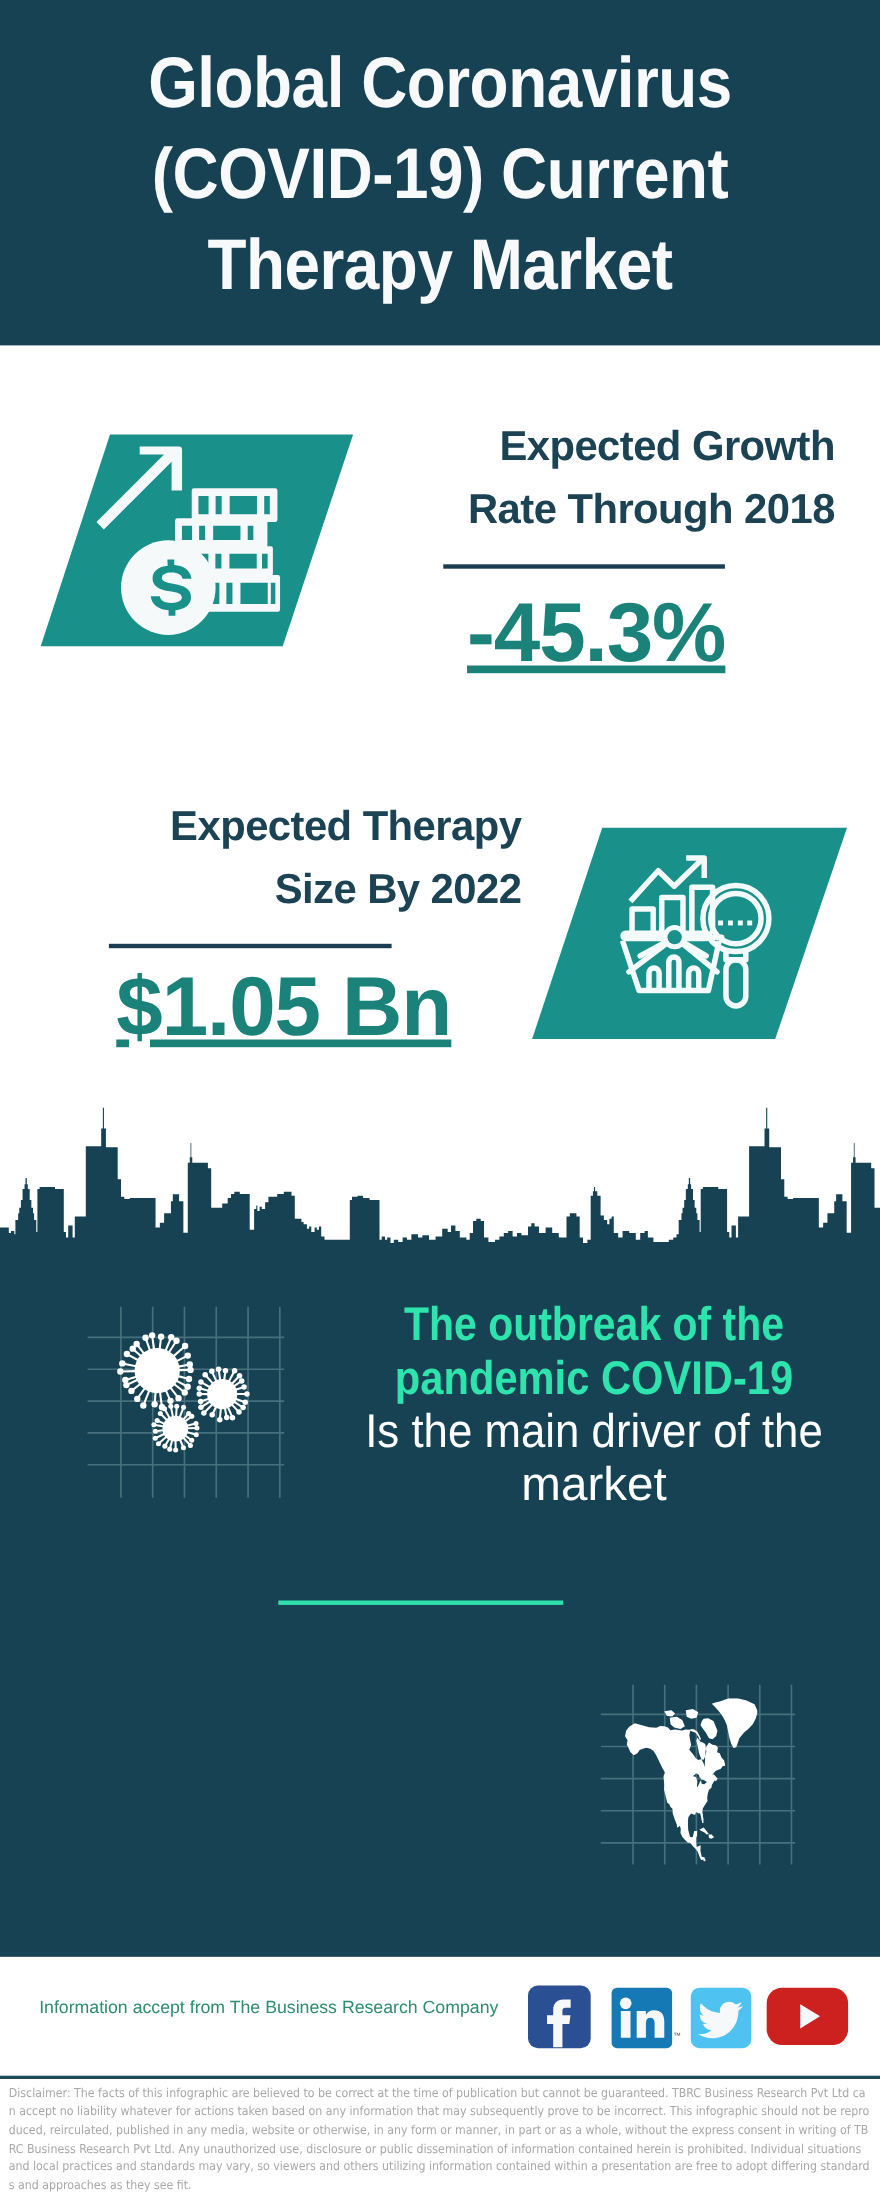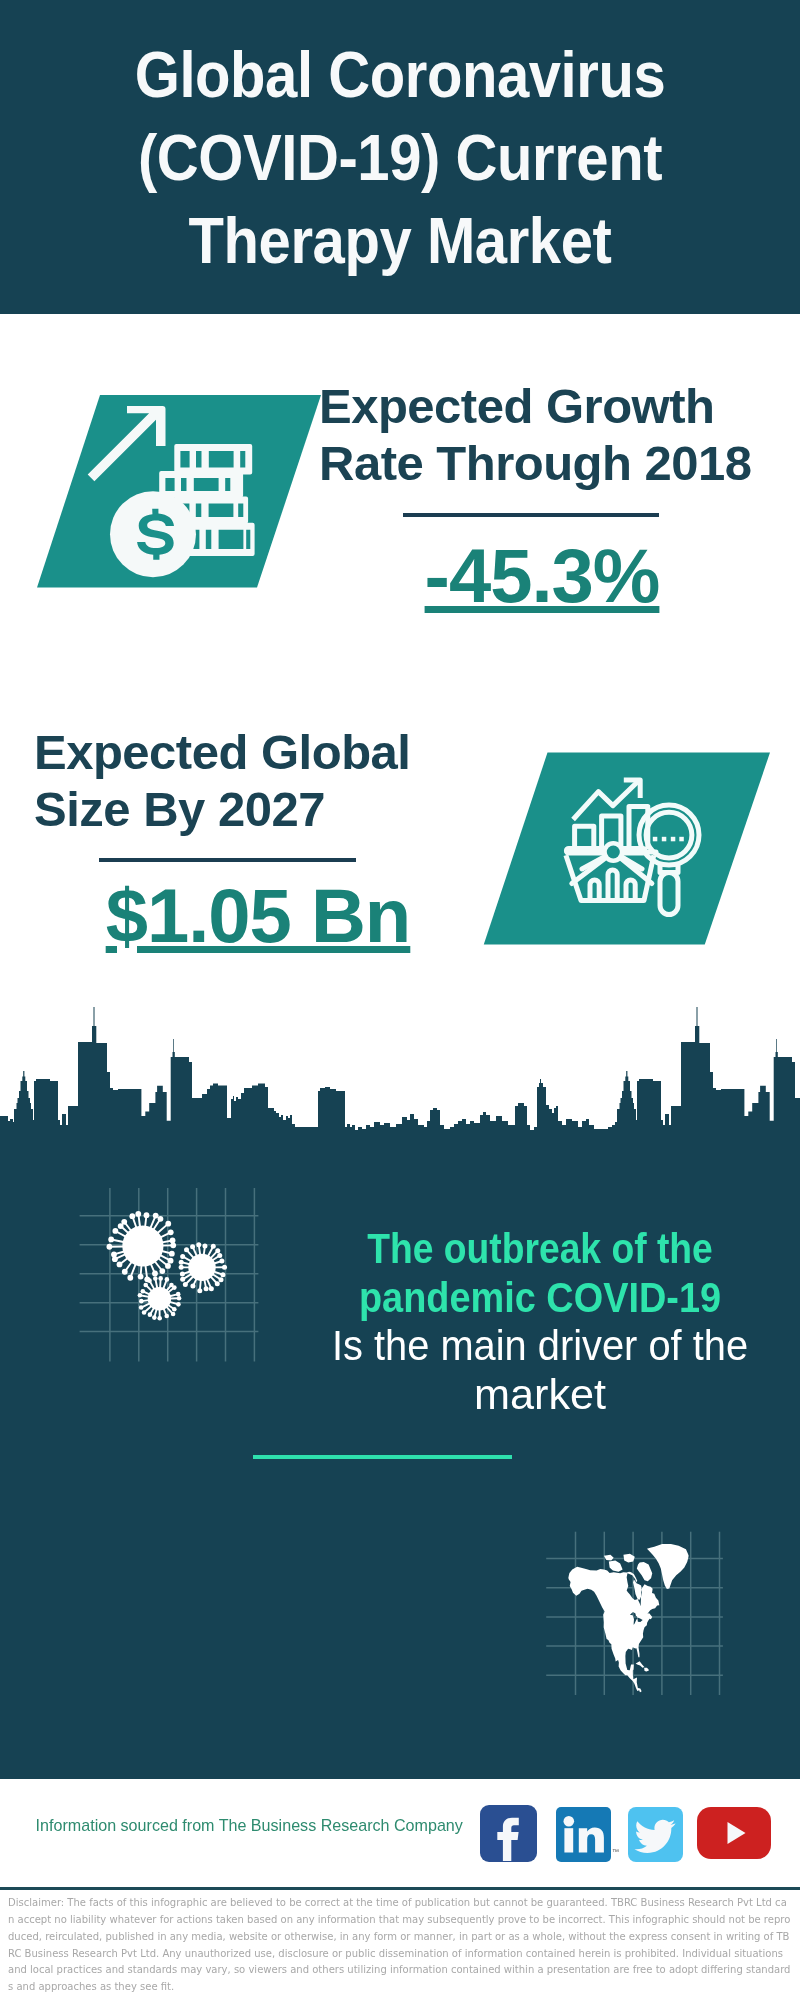--- a/index.html
+++ b/index.html
@@ -9,33 +9,33 @@
   .page{position:relative;width:800px;height:2000px;overflow:hidden;background:#fff;padding-left:20px;}
 
   
   .hdr{position:absolute;left:0;top:0;width:800px;height:314px;background:#164253;}
   .hdr-title{position:absolute;left:0;top:33px;width:800px;text-align:center;
        color:#f7f9fa;font-size:65px;font-weight:bold;line-height:83px;letter-spacing:-0.5px;}
   .hdr-title>div{transform:scaleX(0.893);}
 
   
   .stat{position:absolute;}
-  .stat-title{color:#1b4353;font-size:49px;font-weight:bold;line-height:57px;text-align:left;
+  .stat-title{color:#1b4353;font-size:38px;font-weight:bold;line-height:57px;text-align:right;
        letter-spacing:-0.5px;}
   .stat-rule{height:4px;background:#1b3d51;margin:0 auto;}
   .stat-value{color:#1a8278;font-size:76px;font-weight:bold;text-align:center;
        letter-spacing:-1px;line-height:86px;text-decoration:underline;}
 
   .para{position:absolute;}
 
   
   .panel{position:absolute;left:0;top:1140px;width:800px;height:639px;background:#164253;}
   .skyline{position:absolute;left:0;top:1003px;width:800px;height:140px;display:block;}
 
-  .msg{position:absolute;text-align:center;line-height:48.5px;font-size:43px;margin-top:44px;}
+  .msg{position:absolute;text-align:center;line-height:48.5px;font-size:43px;}
   .msg .hi{color:#2ee3ac;font-weight:bold;}
   .msg .lo{color:#ffffff;font-weight:normal;}
 
   .divider{position:absolute;height:4.3px;background:#2ee0ad;}
 
   
   .footer{position:absolute;left:0;top:1779px;width:800px;height:110px;background:#ffffff;}
   .src{position:absolute;left:35.6px;top:34px;}
   .src div{color:#2e8b6f;font-size:16.1px;line-height:25.3px;}
   .social{position:static;}
@@ -130,22 +130,22 @@
       <g fill="#f2fbfa" stroke="none">
         <rect x="174.8" y="88.8" width="4.5" height="4.5"></rect>
         <rect x="183.8" y="88.8" width="4.5" height="4.5"></rect>
         <rect x="192.8" y="88.8" width="4.5" height="4.5"></rect>
         <rect x="201.3" y="88.8" width="4.5" height="4.5"></rect>
       </g>
     </g>
   </svg>
   <div class="stat" style="left:34px;top:724px;width:440px;">
     <div class="stat-title">
-      <div>Expected Global</div>
-      <div>Size By 2027</div>
+      <div>Expected Therapy</div>
+      <div>Size By 2022</div>
     </div>
   </div>
   <div class="stat-rule" style="position:absolute;left:99px;top:858px;width:257px;height:4px;"></div>
   <div class="stat-value" style="position:absolute;left:38px;top:873px;width:440px;">$1.05 Bn</div>
 
   <div class="panel"></div>
   <svg class="skyline" viewBox="0 0 800 140" preserveAspectRatio="none">
     <path id="skyline-path" fill="#164253" d="M0,140 L0,113 L8,113 L8,118 L10,118 L10,116 L13,116 L13,119 L14,119 L14,106 L16.5,106 L16.5,100 L17.5,100 L17.5,95 L19,95 L19,88 L20.5,88 L20.5,78 L22.3,78 L22.3,73.5 L23.2,73.5 L23.2,68 L24.4,68 L24.4,73.5 L25.3,73.5 L25.3,78 L27,78 L27,88 L28.5,88 L28.5,95 L30,95 L30,100 L31,100 L31,106 L33,106 L33,117 L34,117 L34,78 L36,78 L36,76 L50,76 L50,78 L58,78 L58,117 L60,117 L60,122 L62,122 L62,111 L66,111 L66,122 L68,122 L68,103 L78,103 L78,39 L92,39 L92,23 L93.5,23 L93.5,4 L94.5,4 L94.5,23 L96.3,23 L96.3,40 L100,40 L107,40 L107,69 L110,69 L110,85 L113,85 L113,87 L118,87 L118,86 L130,86 L141.4,86 L141.4,113 L145.3,113 L145.3,108.5 L149.2,108.5 L149.2,100 L155.4,100 L155.4,89 L157.1,89 L157.1,82.7 L162.8,82.7 L162.8,89 L166.7,89 L166.7,117.7 L170.7,117.7 L170.7,54 L172.5,54 L172.5,49 L173.2,49 L173.2,36 L173.9,36 L173.9,49 L174.8,49 L174.8,54 L189,54 L189,59 L192,59 L192,95 L200,95 L202,95 L202,91 L207,91 L207,86 L210,86 L210,82.5 L213,82.5 L213,80.5 L218,80.5 L218,82.5 L227,82.5 L227,115 L231,115 L231,96 L233,96 L233,93 L234,93 L234,98 L236,98 L236,94 L238,94 L238,96 L241,96 L241,90 L244,90 L244,85 L252,85 L252,82.5 L258,82.5 L258,80.5 L265,80.5 L265,84 L268,84 L268,105 L274,105 L274,108 L276,108 L276,110 L279,110 L279,114 L281,114 L281,112 L283,112 L283,117 L286,117 L286,113 L288,113 L288,115 L290,115 L290,112 L292,112 L292,121 L295,121 L295,124 L300,124 L318,124 L318,88 L320,88 L320,85 L325,85 L325,84 L330,84 L330,86 L336,86 L336,88 L345,88 L345,124 L347,124 L347,121 L350,121 L350,124 L352,124 L352,122 L355,122 L355,127 L358,127 L358,124 L362,124 L362,126 L366,126 L366,122 L370,122 L370,124 L374,124 L374,119 L380,119 L380,122 L384,122 L384,120 L390,120 L390,124 L396,124 L396,121 L400,121 L402,121 L402,114 L407,114 L407,117 L410,117 L410,111 L414,111 L414,116 L418,116 L418,122 L424,122 L424,124 L427,124 L427,118 L430,118 L430,107 L433,107 L433,105 L437,105 L437,107 L440,107 L440,122 L444,122 L444,126 L450,126 L450,124 L454,124 L454,121 L458,121 L458,118 L462,118 L462,116 L466,116 L466,121 L470,121 L470,118 L474,118 L474,120 L480,120 L480,112 L483,112 L483,109 L486,109 L486,112 L490,112 L490,118 L496,118 L496,113 L500,113 L502,113 L502,118 L508,118 L508,122 L515,122 L515,103 L518,103 L518,100 L524,100 L524,103 L527,103 L527,122 L530,122 L530,127 L534,127 L534,124 L537,124 L537,84 L539,84 L539,80 L540,80 L540,76 L541,76 L541,80 L543,80 L543,84 L546,84 L546,102 L549,102 L549,106 L552,106 L552,110 L554,110 L554,105 L556,105 L556,103 L558,103 L558,118 L562,118 L562,122 L566,122 L566,116 L572,116 L572,118 L578,118 L578,124 L582,124 L582,118 L586,118 L586,116 L589,116 L589,122 L594,122 L594,126 L600,126 L608,126 L608,124 L612,124 L612,122 L615,122 L615,119 L617,119 L617,106 L619.5,106 L619.5,100 L620.5,100 L620.5,95 L622,95 L622,88 L623.5,88 L623.5,78 L625.3,78 L625.3,73.5 L626.2,73.5 L626.2,68 L627.4,68 L627.4,73.5 L628.3,73.5 L628.3,78 L630,78 L630,88 L631.5,88 L631.5,95 L633,95 L633,100 L634,100 L634,106 L636,106 L636,117 L637,117 L637,78 L639,78 L639,76 L653,76 L653,78 L661,78 L661,117 L663,117 L663,122 L665,122 L665,111 L669,111 L669,122 L671,122 L671,103 L681,103 L681,39 L695,39 L695,23 L696.5,23 L696.5,4 L697.5,4 L697.5,23 L699.3,23 L699.3,40 L703,40 L710,40 L710,69 L713,69 L713,85 L716,85 L716,87 L721,87 L721,86 L733,86 L744.4,86 L744.4,113 L748.3,113 L748.3,108.5 L752.2,108.5 L752.2,100 L758.4,100 L758.4,89 L760.1,89 L760.1,82.7 L765.8,82.7 L765.8,89 L769.7,89 L769.7,117.7 L773.7,117.7 L773.7,54 L775.5,54 L775.5,49 L776.2,49 L776.2,36 L776.9,36 L776.9,49 L777.8,49 L777.8,54 L792,54 L792,59 L795,59 L795,95 L800,95 L800,140 Z"></path>
   </svg>
 
@@ -334,21 +334,21 @@
         <line x1="3.2" y1="118.1" x2="179.9" y2="118.1"></line>
         <line x1="3.2" y1="147.3" x2="179.9" y2="147.3"></line>
     </g>
     <svg x="25.2" y="15.9" width="120.6" height="148.6" viewBox="0 0 1000 1000" preserveAspectRatio="none">
       <path d="M 0.0,228.5 L 10.1,195.5 L 33.7,173.1 L 74.1,153.2 L 107.7,159.8 L 154.9,170.4 L 181.8,177.0 L 235.7,179.7 L 266.0,169.1 L 296.3,171.7 L 323.2,178.3 L 343.4,195.5 L 377.1,191.5 L 404.0,194.2 L 431.0,196.8 L 457.9,190.2 L 484.8,192.9 L 505.1,187.6 L 521.9,191.5 L 545.5,204.8 L 558.9,224.6 L 572.4,248.3 L 562.3,260.2 L 545.5,240.4 L 537.4,257.6 L 548.8,297.2 L 557.6,336.9 L 572.4,365.9 L 592.6,398.9 L 600.7,420.1 L 602.7,376.5 L 606.1,327.6 L 612.8,297.2 L 633.0,270.8 L 659.9,284.0 L 683.5,288.0 L 700.3,301.2 L 694.9,330.3 L 713.8,335.5 L 727.3,362.0 L 747.5,380.4 L 755.6,412.2 L 737.4,414.8 L 720.5,433.3 L 697.0,438.6 L 680.1,446.5 L 666.7,459.7 L 656.6,472.9 L 670.0,465.0 L 683.5,478.2 L 697.0,491.4 L 685.5,507.3 L 674.7,503.3 L 663.3,517.8 L 654.5,531.0 L 651.9,546.9 L 633.0,560.1 L 624.9,581.2 L 619.5,605.0 L 622.2,628.8 L 604.7,649.9 L 586.5,673.7 L 583.2,694.8 L 591.2,739.8 L 591.2,763.5 L 581.8,762.2 L 573.1,727.9 L 565.7,701.5 L 555.6,704.1 L 535.4,696.2 L 527.9,713.3 L 513.1,709.4 L 497.0,705.4 L 477.4,727.9 L 474.1,754.3 L 476.1,804.5 L 490.2,848.1 L 510.4,850.7 L 521.2,812.4 L 544.1,812.4 L 541.4,845.4 L 536.0,852.0 L 536.7,885.1 L 539.4,910.2 L 570.4,898.3 L 568.4,931.3 L 577.8,969.6 L 598.0,972.3 L 608.8,990.8 L 595.3,1000.0 L 588.6,985.5 L 573.1,989.4 L 560.3,965.7 L 548.1,939.2 L 534.7,923.4 L 510.4,903.6 L 490.2,883.8 L 474.1,883.8 L 456.6,870.5 L 433.7,850.7 L 418.2,824.3 L 420.2,797.9 L 413.5,780.7 L 393.3,791.3 L 389.9,771.5 L 376.4,745.0 L 359.6,705.4 L 357.6,675.0 L 342.8,665.8 L 332.7,646.0 L 318.5,639.4 L 309.1,606.3 L 294.3,560.1 L 295.6,527.1 L 290.2,476.9 L 302.4,454.4 L 282.2,428.0 L 255.2,381.8 L 235.0,348.7 L 214.8,322.3 L 191.2,309.1 L 160.9,302.5 L 134.0,309.1 L 110.4,315.7 L 93.6,335.5 L 66.7,348.7 L 39.7,328.9 L 26.3,302.5 L 12.8,282.7 L 19.5,256.3 L 2.7,236.5 Z M 713.8,19.8 L 781.1,0.0 L 848.5,0.0 L 915.8,13.2 L 976.4,35.7 L 1000.0,79.3 L 986.5,121.5 L 963.0,158.5 L 932.7,184.9 L 895.6,211.4 L 862.0,244.4 L 838.4,299.9 L 818.2,303.8 L 801.3,280.1 L 787.9,244.4 L 777.8,204.8 L 767.7,165.1 L 750.8,132.1 L 727.3,99.1 L 700.3,72.7 L 673.4,48.9 L 653.2,33.0 L 680.1,26.4 Z M 592.6,125.5 L 626.3,121.5 L 666.7,138.7 L 697.0,198.2 L 686.9,231.2 L 659.9,251.0 L 633.0,244.4 L 609.4,211.4 L 585.9,184.9 L 569.0,165.1 L 579.1,138.7 Z M 336.7,118.9 L 390.6,112.3 L 431.0,132.1 L 451.2,171.7 L 417.5,187.6 L 370.4,178.3 L 343.4,158.5 Z M 457.9,72.7 L 511.8,66.1 L 552.2,85.9 L 538.7,118.9 L 498.3,125.5 L 464.6,112.3 Z M 296.3,79.3 L 350.2,72.7 L 377.1,92.5 L 356.9,111.0 L 316.5,108.3 Z M 559.6,804.5 L 592.6,790.0 L 612.8,811.1 L 631.6,828.3 L 616.2,833.6 L 596.0,819.0 L 572.4,811.1 Z M 629.6,833.6 L 653.2,833.6 L 671.4,850.7 L 649.8,858.7 L 633.0,854.7 Z M 491.6,198.2 L 532.0,211.4 L 555.6,237.8 L 565.7,264.2 L 585.9,270.8 L 604.7,280.1 L 612.8,323.6 L 604.7,354.0 L 592.6,376.5 L 572.4,372.5 L 552.2,377.8 L 532.0,364.6 L 511.8,340.8 L 494.9,325.0 L 484.8,314.4 L 498.3,284.0 L 491.6,257.6 L 484.8,224.6 Z M 511.8,476.9 L 537.4,458.4 L 557.6,469.0 L 560.9,483.5 L 571.0,488.8 L 577.8,523.1 L 598.0,525.8 L 617.5,512.5 L 596.0,502.0 L 575.8,495.4 L 562.3,515.2 L 548.8,539.0 L 541.4,544.3 L 545.5,507.3 L 534.7,480.8 L 521.2,478.2 Z" fill="#ffffff" fill-rule="evenodd"></path>
     </svg>
   </svg>
 
   <div class="footer">
     <div class="src">
-      <div>Information sourced from The Business Research Company</div>
+      <div>Information accept from The Business Research Company</div>
     </div>
   </div>
   <div class="social">
       <a class="soc" style="left:480px;top:1805px;width:56.5px;height:56.5px;background:#2a4f92;border-radius:9px;">
         <svg width="56.5" height="56.5" viewBox="0 0 56.5 56.5">
           <path d="M38.8,20.3 h-4.9 c-1.6,0 -2.6,1.0 -2.6,2.6 v4.2 h7.3 l-1.0,8.0 h-6.3 v21.0 h-8.4 v-21.0 h-5.6 v-8.0 h5.6 v-5.3 c0,-5.5 3.6,-9.1 9.1,-9.1 h6.8 z" fill="#f6f8fa"></path>
         </svg>
       </a>
       <a class="soc" style="left:555.8px;top:1806.5px;width:55.6px;height:55.6px;background:#1579b5;border-radius:5px;">
         <svg width="55.6" height="55.6" viewBox="0 0 55.6 55.6">

